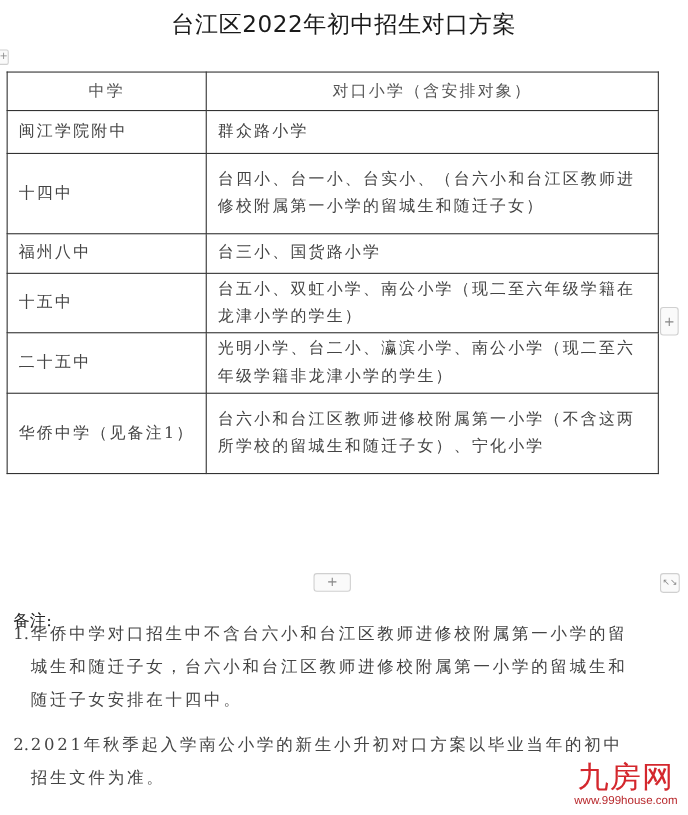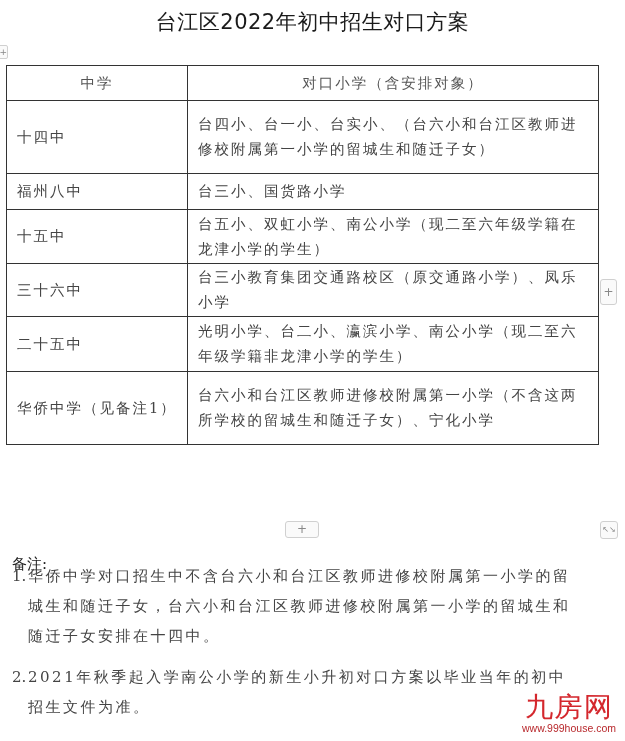--- a/index.html
+++ b/index.html
@@ -84,35 +84,35 @@
       <col class="c1">
       <col>
     </colgroup>
   <thead>
     <tr>
       <th>中学</th>
       <th>对口小学（含安排对象）</th>
     </tr>
   </thead>
   <tbody>
+    <tr style="height:39px">
+      <td>闽江学院附中</td>
+      <td>群众路小学</td>
+    </tr>
     <tr style="height:73px">
       <td>十四中</td>
       <td>台四小、台一小、台实小、（台六小和台江区教师进修校附属第一小学的留城生和随迁子女）</td>
     </tr>
     <tr style="height:36px">
       <td>福州八中</td>
       <td>台三小、国货路小学</td>
     </tr>
     <tr style="height:54px">
       <td>十五中</td>
       <td>台五小、双虹小学、南公小学（现二至六年级学籍在龙津小学的学生）</td>
-    </tr>
-    <tr style="height:53px">
-      <td>三十六中</td>
-      <td>台三小教育集团交通路校区（原交通路小学）、凤乐小学</td>
     </tr>
     <tr style="height:55px">
       <td>二十五中</td>
       <td>光明小学、台二小、瀛滨小学、南公小学（现二至六年级学籍非龙津小学的学生）</td>
     </tr>
     <tr style="height:73px">
       <td>华侨中学（见备注1）</td>
       <td>台六小和台江区教师进修校附属第一小学（不含这两所学校的留城生和随迁子女）、宁化小学</td>
     </tr>
   </tbody>

